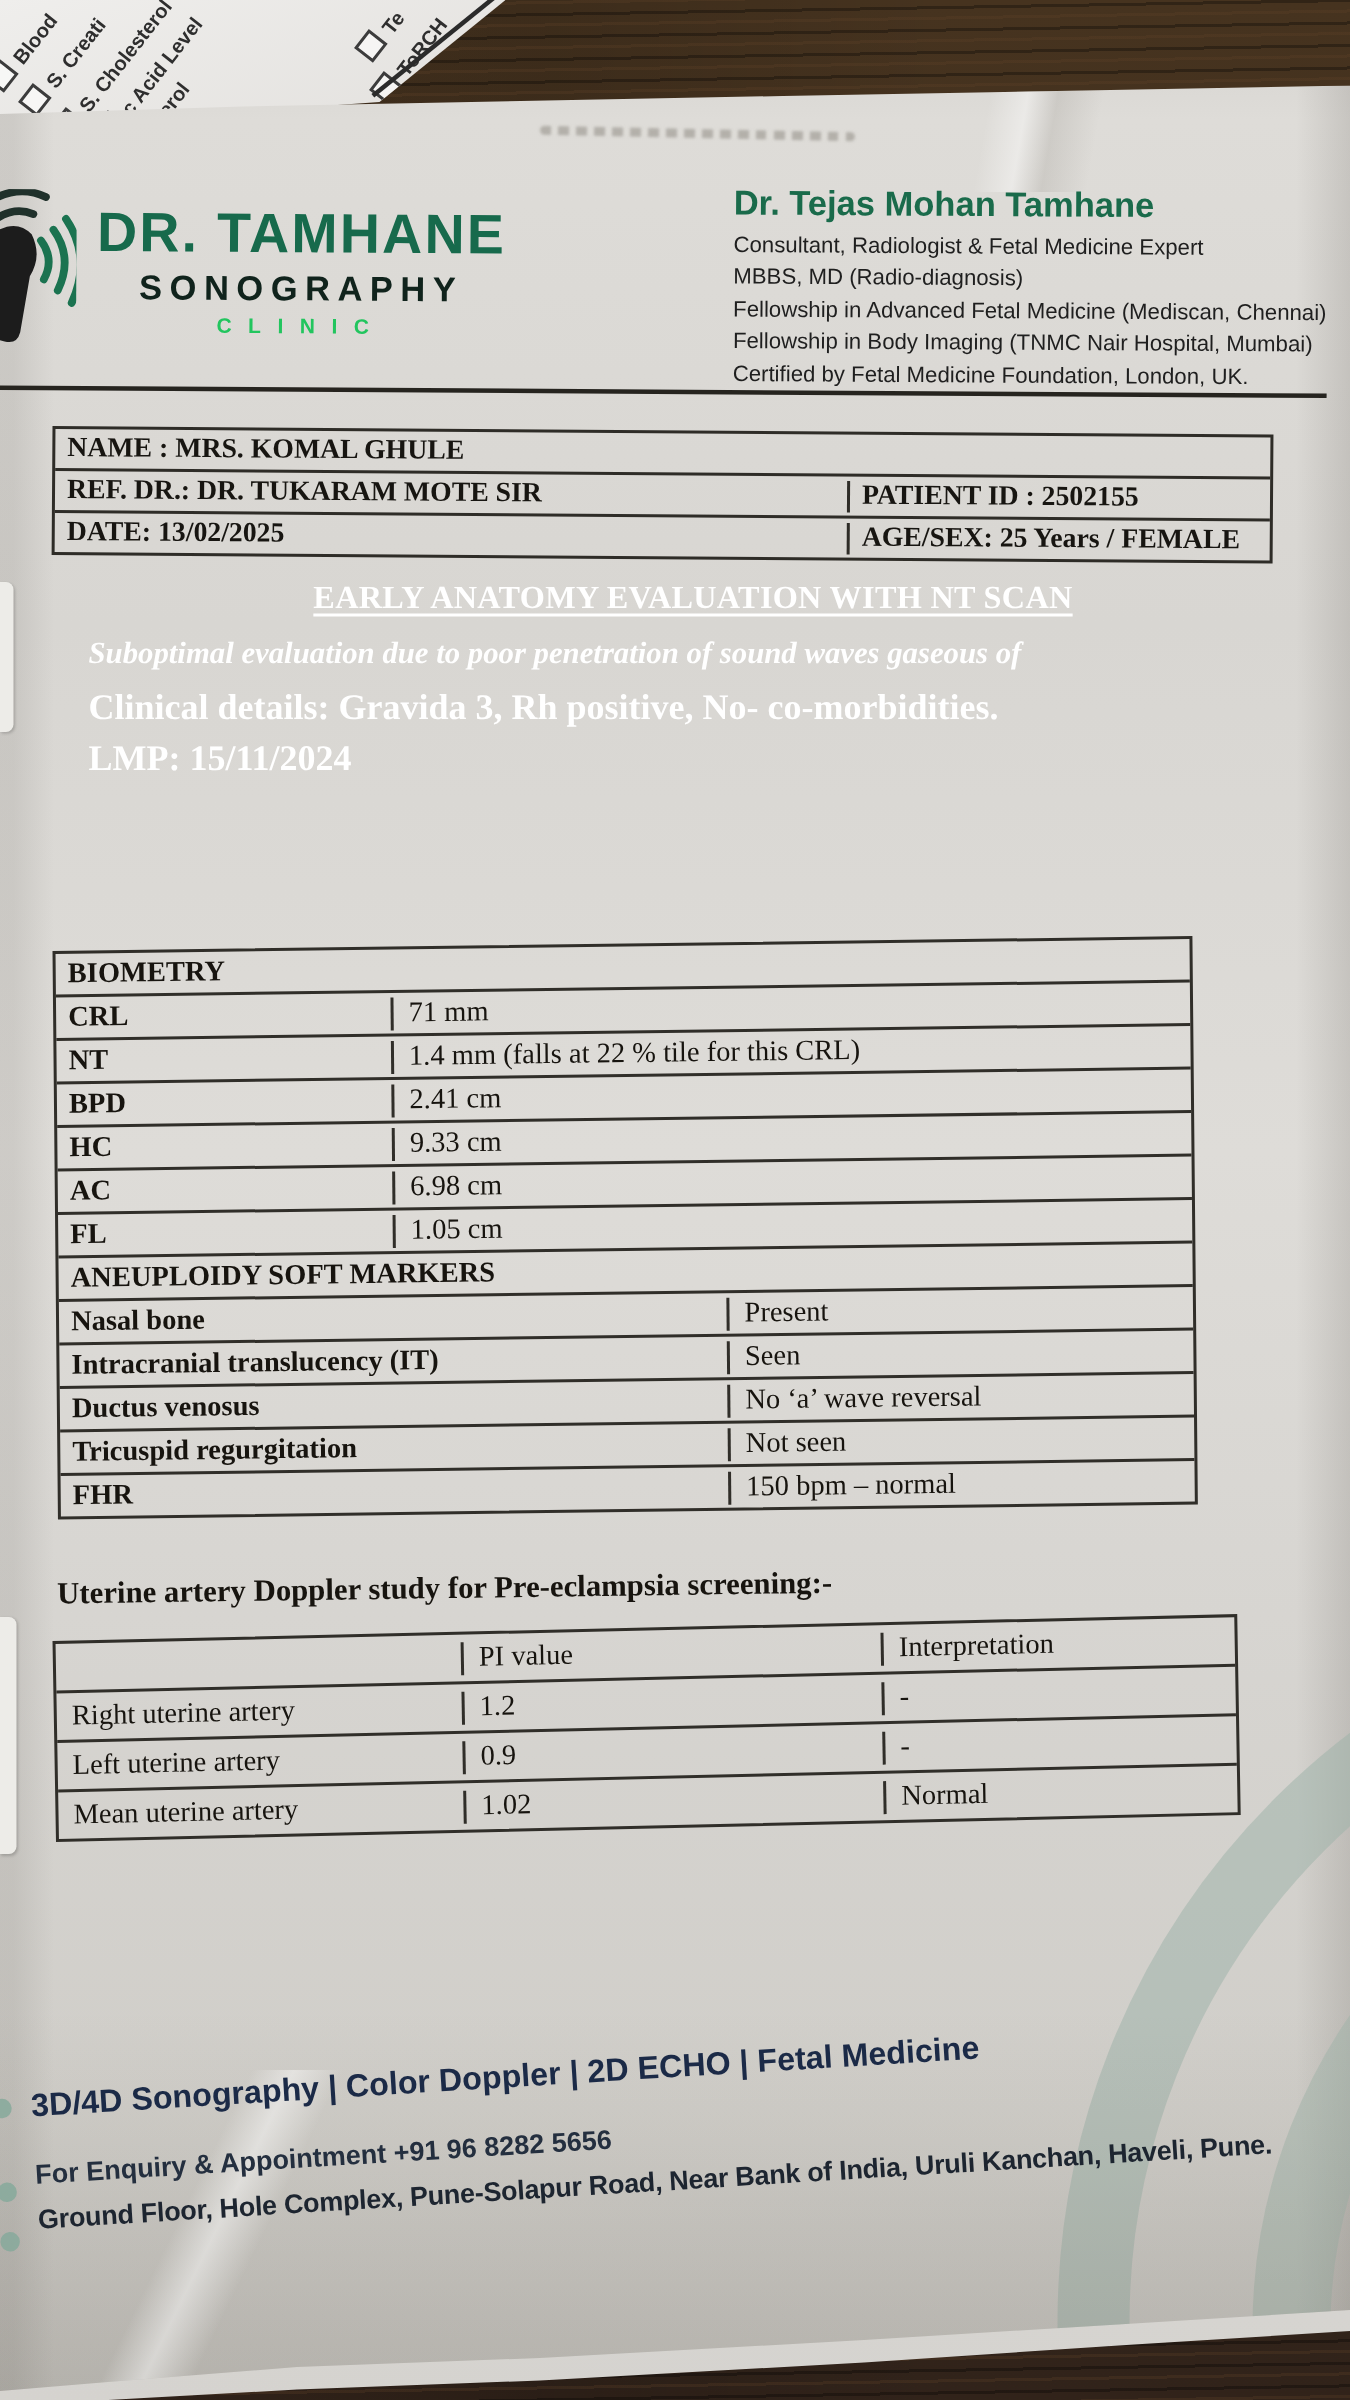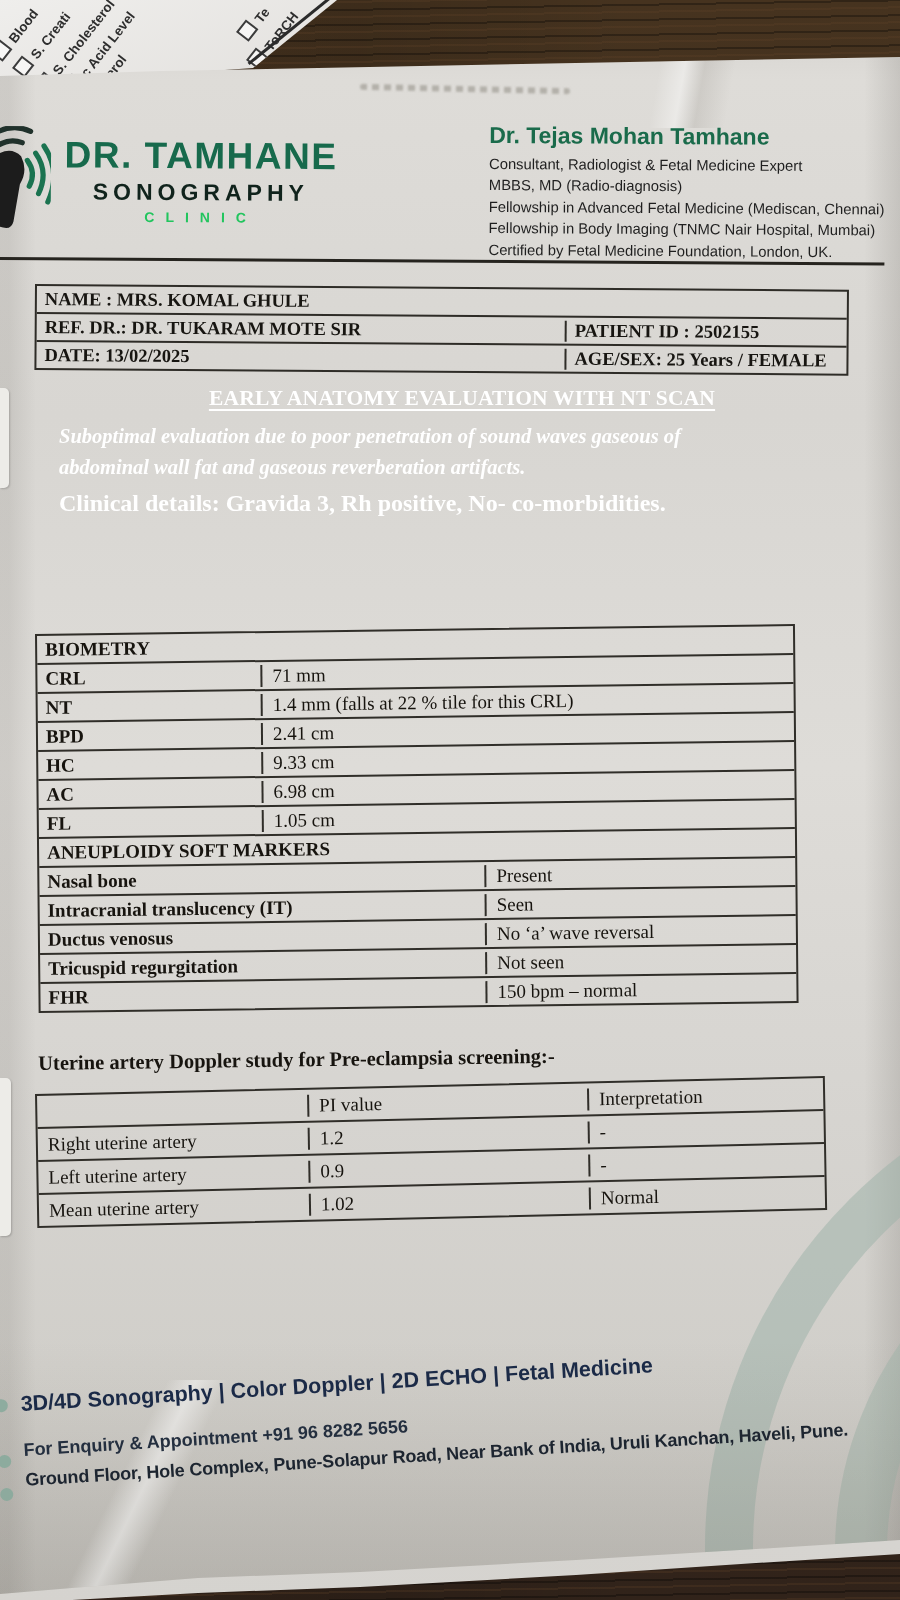--- a/index.html
+++ b/index.html
@@ -197,22 +197,22 @@
     </div>
     <div class="prow">
       <div class="pcell l">DATE: 13/02/2025</div>
       <div class="pcell r">AGE/SEX: 25 Years / FEMALE</div>
     </div>
   </div>
 
   <div class="rbody">
     <div class="rtitle">EARLY ANATOMY EVALUATION WITH NT SCAN</div>
     <div class="ritalic">Suboptimal evaluation due to poor penetration of sound waves gaseous of</div>
-    <div class="ritalic">abdominal wall fat and gaseous reverberation artifacts.</div>
     <div class="rline">Clinical details: Gravida 3, Rh positive, No- co-morbidities.</div>
+    <div class="rline">LMP: 15/11/2024</div>
   </div>
 
   <div class="btable">
     <div class="brow">
       <div class="bhead">BIOMETRY</div>
     </div>
     <div class="brow wA">
       <div class="blabel">CRL</div>
       <div class="bvalue">71 mm</div>
     </div>

